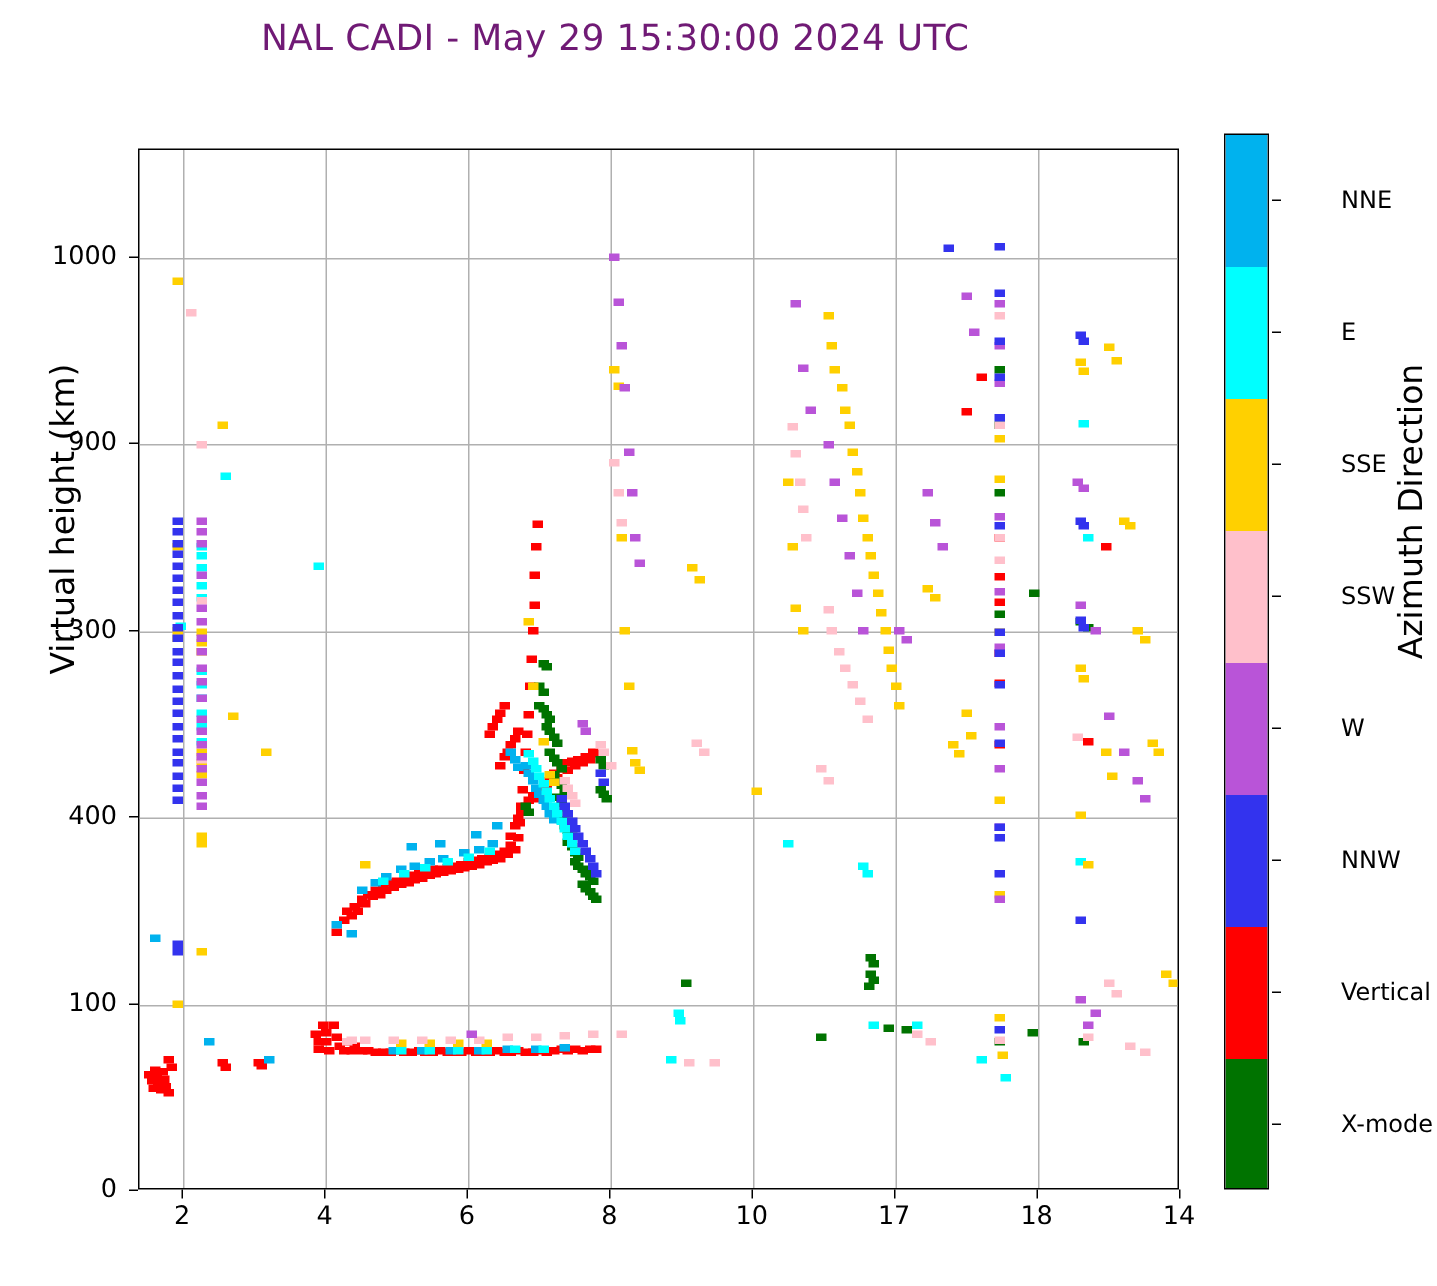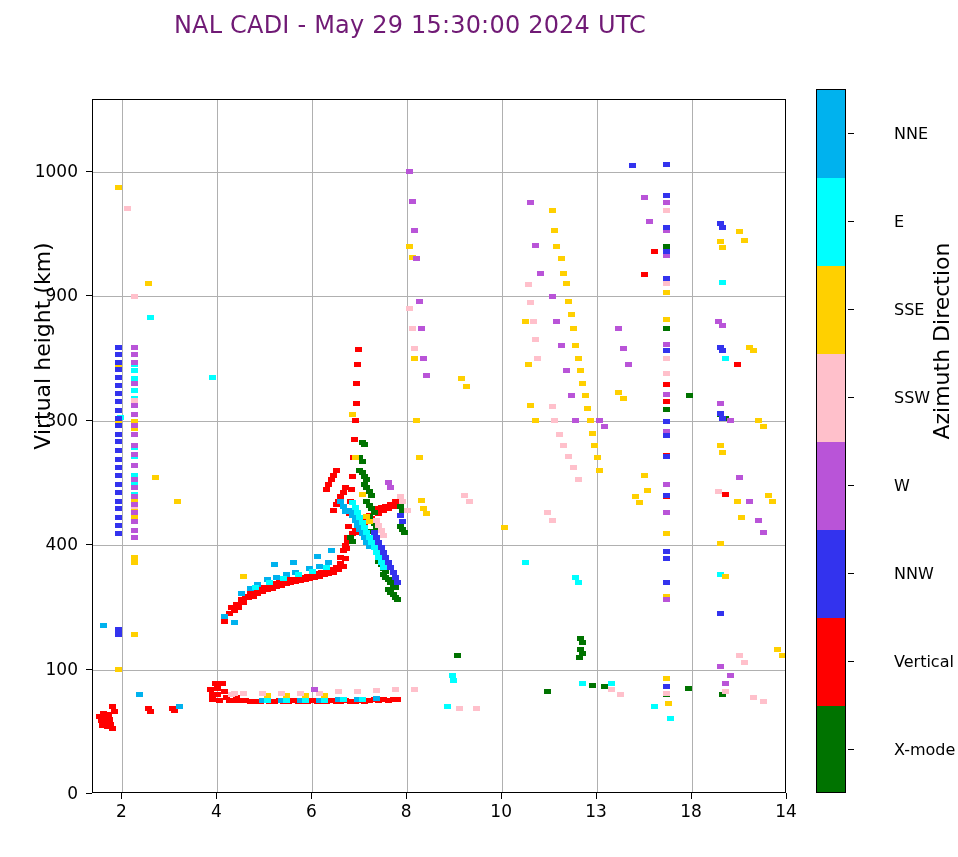--- a/index.html
+++ b/index.html
@@ -733,21 +733,21 @@
       <div class="tl-x" style="left: 91.4px;">2</div>
       <div class="tick-x" style="left: 216.4px;"></div>
       <div class="tl-x" style="left: 186.4px;">4</div>
       <div class="tick-x" style="left: 311.3px;"></div>
       <div class="tl-x" style="left: 281.3px;">6</div>
       <div class="tick-x" style="left: 406.2px;"></div>
       <div class="tl-x" style="left: 376.2px;">8</div>
       <div class="tick-x" style="left: 501.2px;"></div>
       <div class="tl-x" style="left: 471.2px;">10</div>
       <div class="tick-x" style="left: 596.1px;"></div>
-      <div class="tl-x" style="left: 566.1px;">13</div>
+      <div class="tl-x" style="left: 566.1px;">17</div>
       <div class="tick-x" style="left: 691.1px;"></div>
       <div class="tl-x" style="left: 661.1px;">18</div>
       <div class="tick-x" style="left: 786px;"></div>
       <div class="tl-x" style="left: 756px;">14</div>
       <div class="tick-y" style="top: 793px;"></div>
       <div class="tl-y" style="left: 8px; top: 783px;">0</div>
       <div class="tick-y" style="top: 668.5px;"></div>
       <div class="tl-y" style="left: 8px; top: 658.5px;">100</div>
       <div class="tick-y" style="top: 544px;"></div>
       <div class="tl-y" style="left: 8px; top: 534px;">400</div>

